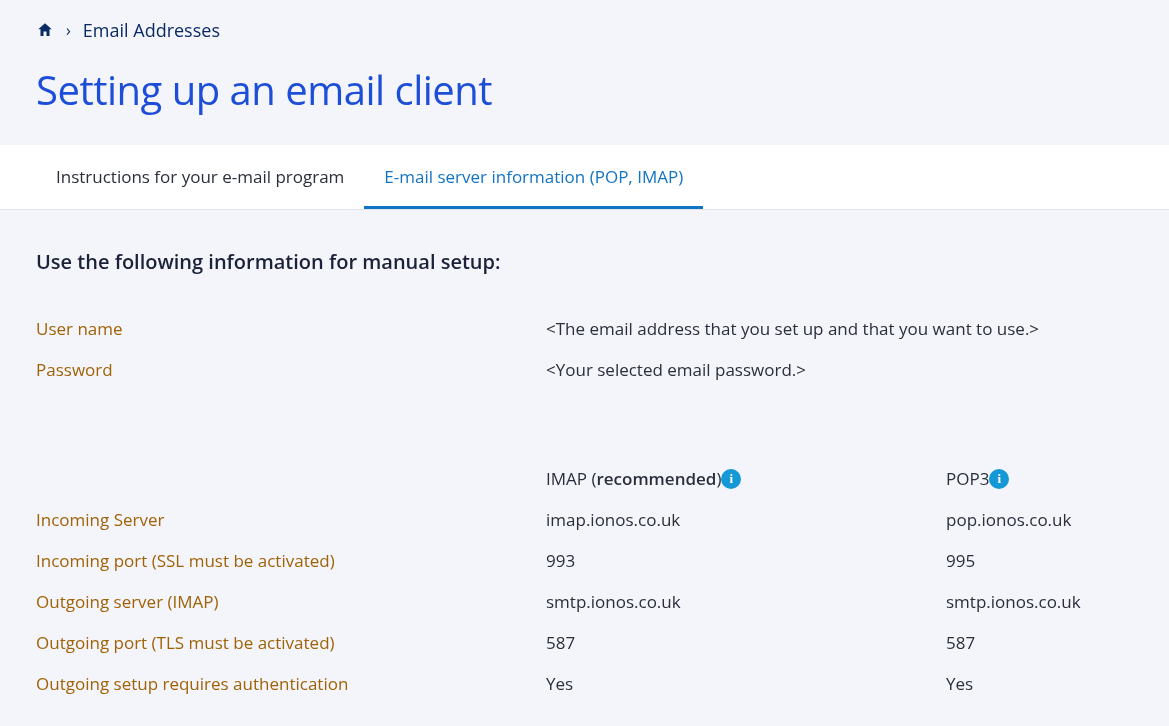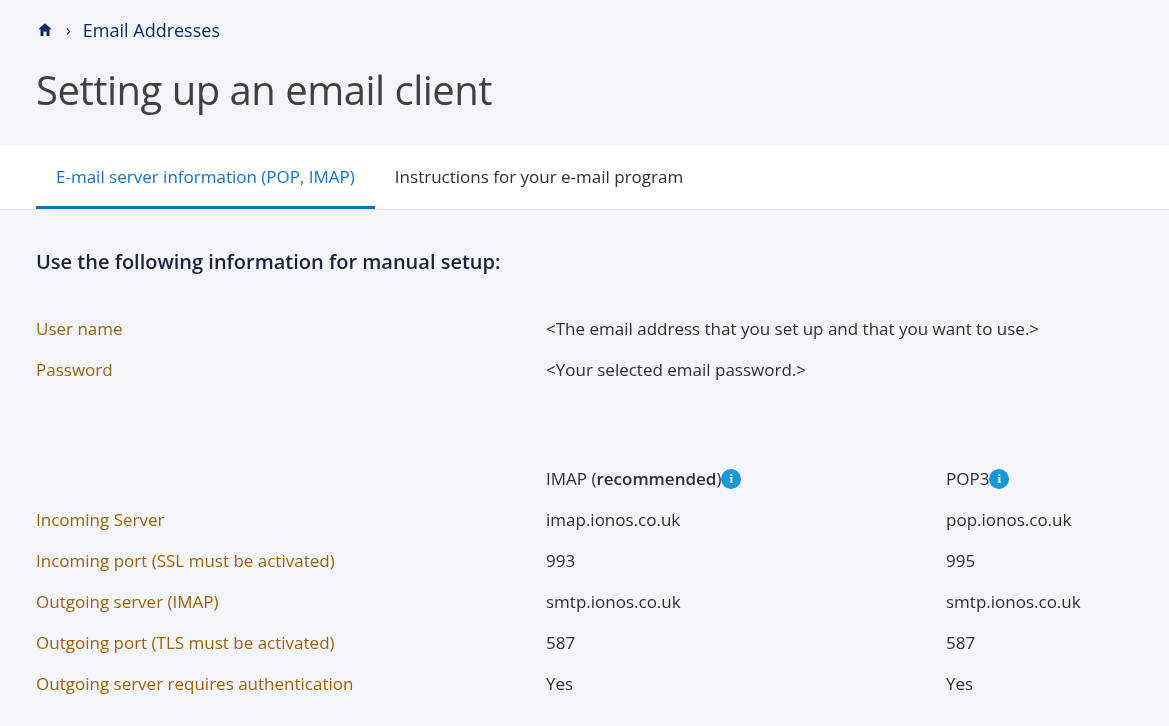--- a/index.html
+++ b/index.html
@@ -35,21 +35,21 @@
       fill: #0b2a63;
       display: block;
     }
     .chevron {
       color: #0b2a63;
       font-size: 16px;
     }
     .page-title {
       font-size: 40px;
       font-weight: 400;
-      color: #404040;
+      color: #1d4ed8;
       margin-top: 20px;
       letter-spacing: -0.5px;
     }
     .tabs-container {
       background: #ffffff;
       border-bottom: 1px solid #e0e3ea;
     }
     .tabs {
       display: flex;
       padding: 0 36px;
@@ -129,22 +129,22 @@
         </svg>
     </a>
     <span class="chevron">›</span>
     <a href="#">Email Addresses</a>
   </div>
   <h1 class="page-title">Setting up an email client</h1>
 </div>
 
 <div class="tabs-container">
   <div class="tabs">
+    <div class="tab">Instructions for your e-mail program</div>
     <div class="tab active">E-mail server information (POP, IMAP)</div>
-    <div class="tab">Instructions for your e-mail program</div>
   </div>
 </div>
 
 <div class="content">
   <div class="section-heading">Use the following information for manual setup:</div>
 
   <div class="info-grid">
     <div class="label">User name</div>
     <div class="value full-span">&lt;The email address that you set up and that you want to use.&gt;</div>
 
@@ -174,17 +174,17 @@
     <div class="value">995</div>
 
     <div class="label">Outgoing server (IMAP)</div>
     <div class="value">smtp.ionos.co.uk</div>
     <div class="value">smtp.ionos.co.uk</div>
 
     <div class="label">Outgoing port (TLS must be activated)</div>
     <div class="value">587</div>
     <div class="value">587</div>
 
-    <div class="label">Outgoing server requires authentication</div>
+    <div class="label">Outgoing setup requires authentication</div>
     <div class="value">Yes</div>
     <div class="value">Yes</div>
   </div>
 </div>
 
 </body></html>

